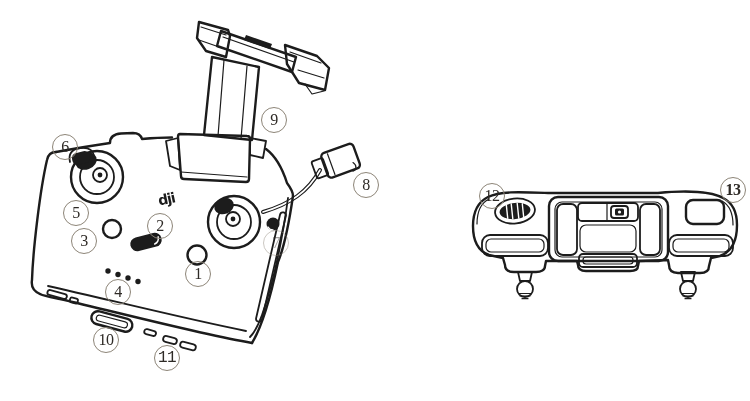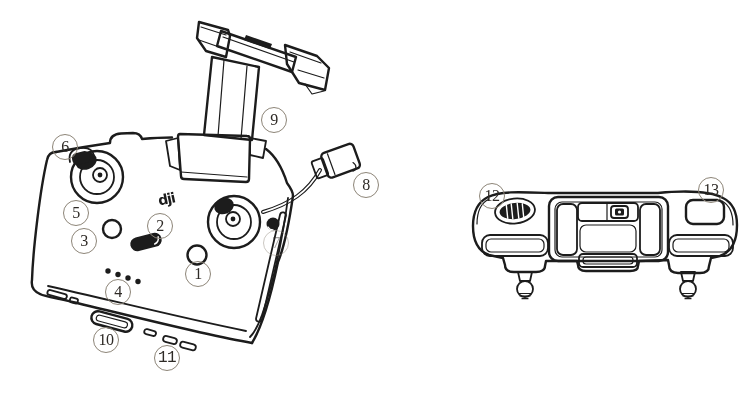--- a/index.html
+++ b/index.html
@@ -212,16 +212,16 @@
       <div class="callout" style="left: 71px; top: 228px;">3</div>
       <div class="callout" style="left: 105px; top: 279px;">4</div>
       <div class="callout" style="left: 63px; top: 200px;">5</div>
       <div class="callout" style="left: 52px; top: 134px;">6</div>
       <div class="callout faded" style="left: 263px; top: 230px;">7</div>
       <div class="callout" style="left: 353px; top: 172px;">8</div>
       <div class="callout" style="left: 261px; top: 107px;">9</div>
       <div class="callout" style="left: 93px; top: 327px;">10</div>
       <div class="callout" style="left: 154px; top: 345px; font-family: Liberation Mono, monospace;">11</div>
       <div class="callout" style="left: 479px; top: 183px;">12</div>
-      <div class="callout" style="left: 698px; top: 177px;">13</div>
+      <div class="callout" style="left: 720px; top: 177px; font-weight: bold;">13</div>
     </div>
 
 </div>
 
 </body></html>

